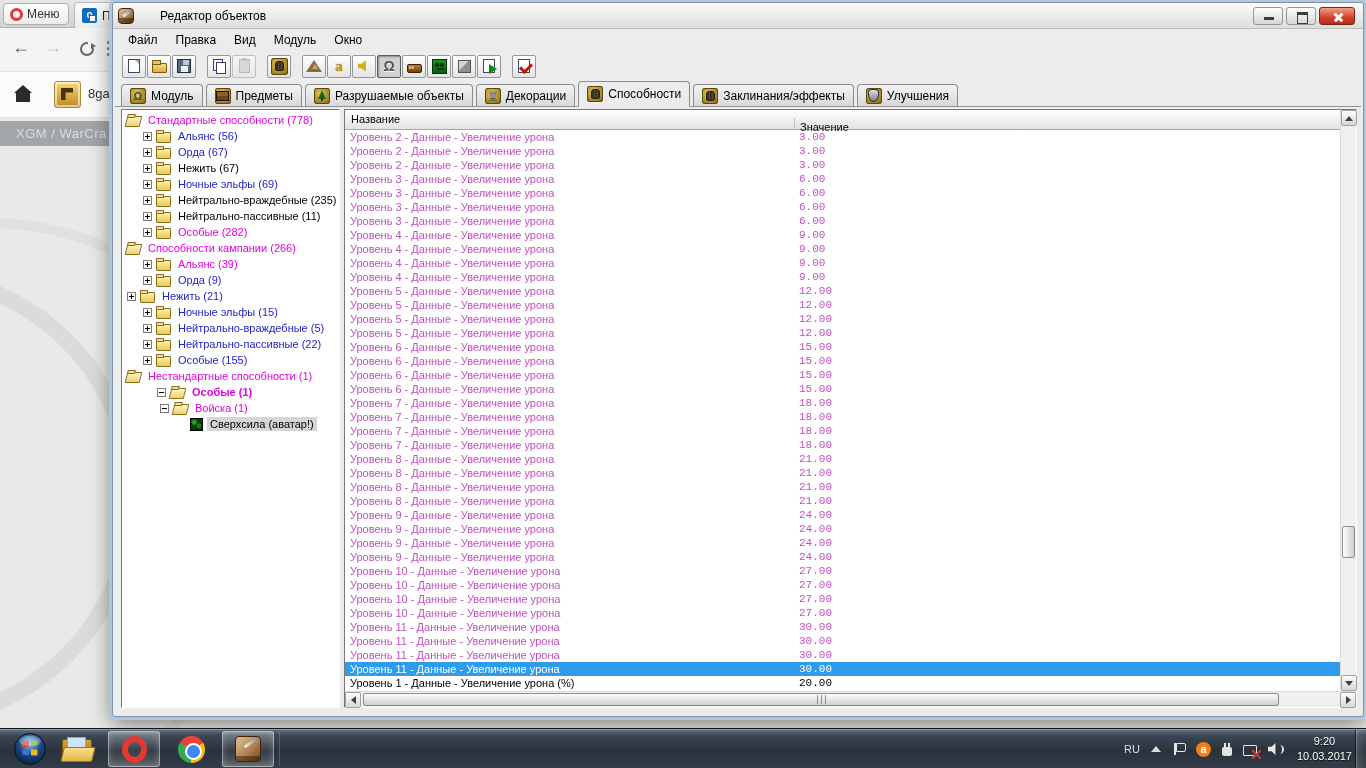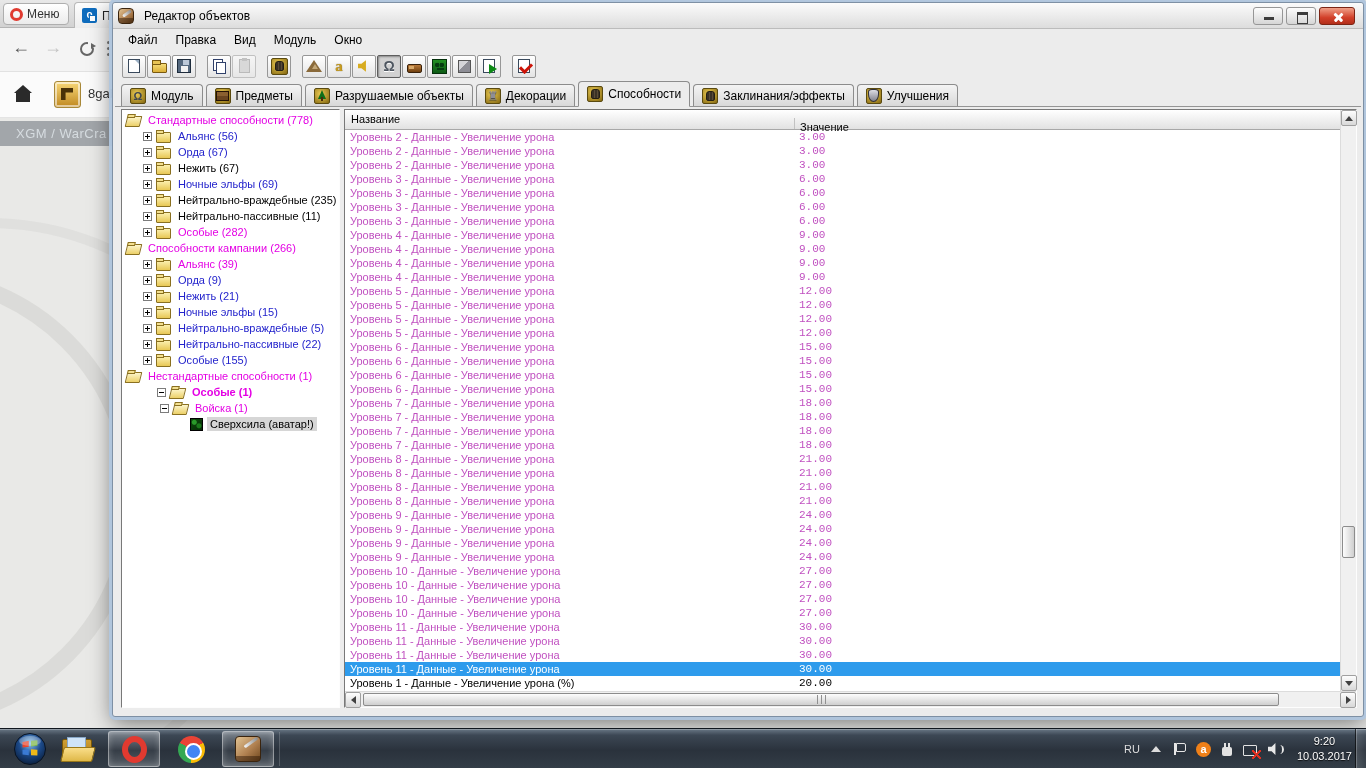--- a/index.html
+++ b/index.html
@@ -58,21 +58,21 @@
   #titlebar { position:absolute; left:0; top:0; right:0; height:26px; display:flex; align-items:center;
     padding:0 5px; background:linear-gradient(#fbfbfb,#dddddd); border-bottom:1px solid #bcbcbc;
     border-radius:3px 3px 0 0; font-size:12px; color:#000; }
   .wc3scroll { width:26px; height:26px; border-radius:4px; position:relative; overflow:hidden; flex:none;
     background:linear-gradient(135deg,#e2c494 0%,#b08050 55%,#70481e 100%); border:1px solid #3a240e; }
   .wc3scroll::before { content:""; position:absolute; left:0; bottom:0; width:100%; height:5px; background:rgba(40,20,5,.45); }
   .wc3scroll::after { content:""; position:absolute; right:1px; top:4px; width:16px; height:3px; border-radius:2px;
     background:linear-gradient(90deg,#f4f4f4,#8a8a8a); transform:rotate(-35deg); }
   .wc3scroll.small { width:16px; height:16px; margin-right:6px; }
   .wc3scroll.small::after { width:10px; top:3px; }
-  #title-text { margin-left:4px; }
+  #title-text { margin-left:20px; }
   .win-btns { margin-left:auto; display:flex; gap:3px; padding-right:3px; }
   .wbtn { width:30px; height:18px; border:1px solid #969696; border-radius:3px;
     background:linear-gradient(#fdfdfd,#d6d6d6); position:relative; }
   .wbtn-min::after { content:""; position:absolute; left:10px; bottom:4px; width:10px; height:3px; background:#3c3c3c; }
   .wbtn-restore::after { content:""; position:absolute; left:10px; top:4px; width:9px; height:8px;
     border:1px solid #3c3c3c; border-top-width:3px; }
   .wbtn-close { width:36px; background:linear-gradient(#f0a088,#d2402a 60%,#b22e1a); border-color:#7c2414; }
   .wbtn-close::before, .wbtn-close::after { content:""; position:absolute; left:13px; top:8px;
     width:11px; height:2.5px; background:#fff; border-radius:1px; }
   .wbtn-close::before { transform:rotate(45deg); } .wbtn-close::after { transform:rotate(-45deg); }
@@ -425,21 +425,21 @@
           <div class="trow" style="padding-left: 21px;">
             <span class="exp plus"></span>
             <span class="nico nico-folder"></span>
             <span class="tlabel tl-magenta">Альянс (39)</span>
           </div>
           <div class="trow" style="padding-left: 21px;">
             <span class="exp plus"></span>
             <span class="nico nico-folder"></span>
             <span class="tlabel tl-blue">Орда (9)</span>
           </div>
-          <div class="trow" style="padding-left: 21px;">
+          <div class="trow" style="padding-left: 5px;">
             <span class="exp plus"></span>
             <span class="nico nico-folder"></span>
             <span class="tlabel tl-blue">Нежить (21)</span>
           </div>
           <div class="trow" style="padding-left: 21px;">
             <span class="exp plus"></span>
             <span class="nico nico-folder"></span>
             <span class="tlabel tl-blue">Ночные эльфы (15)</span>
           </div>
           <div class="trow" style="padding-left: 21px;">

